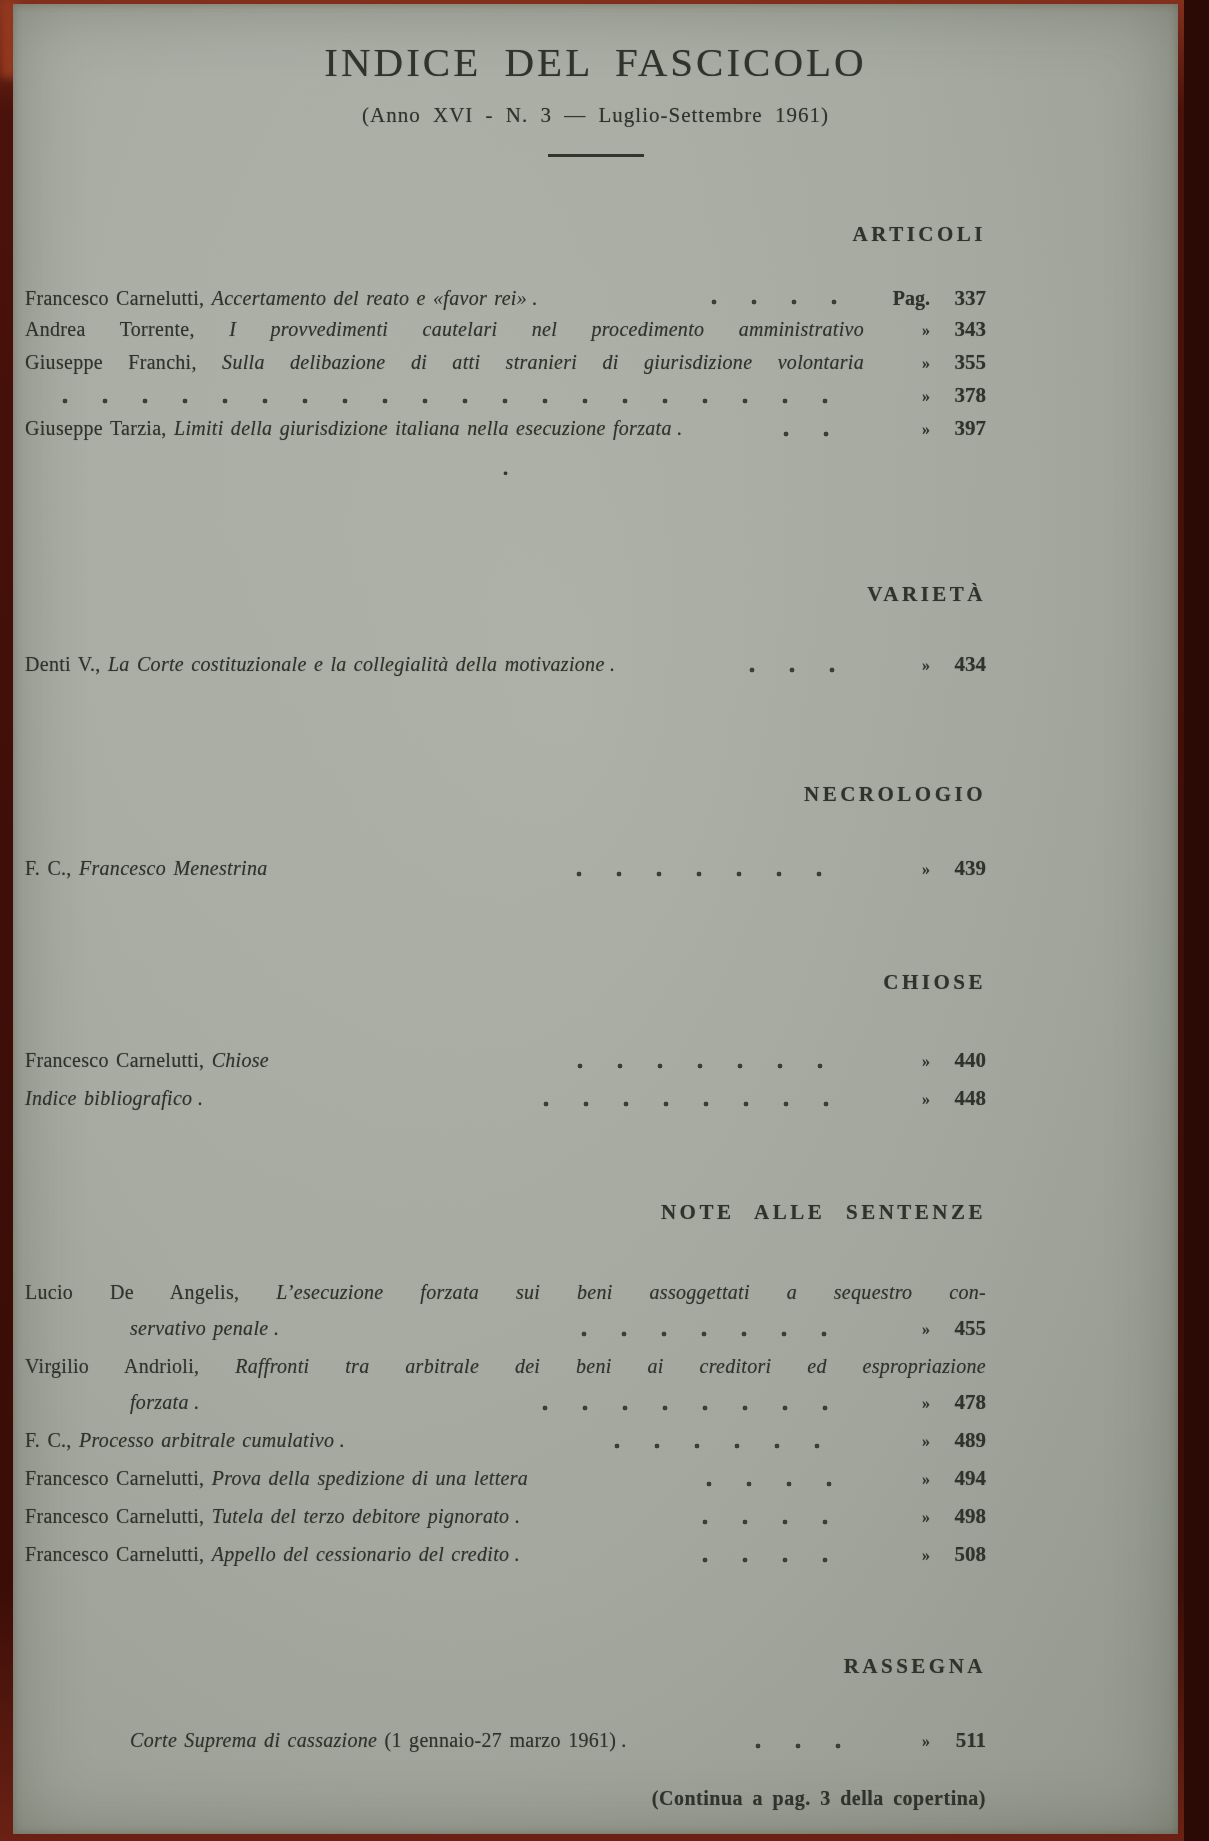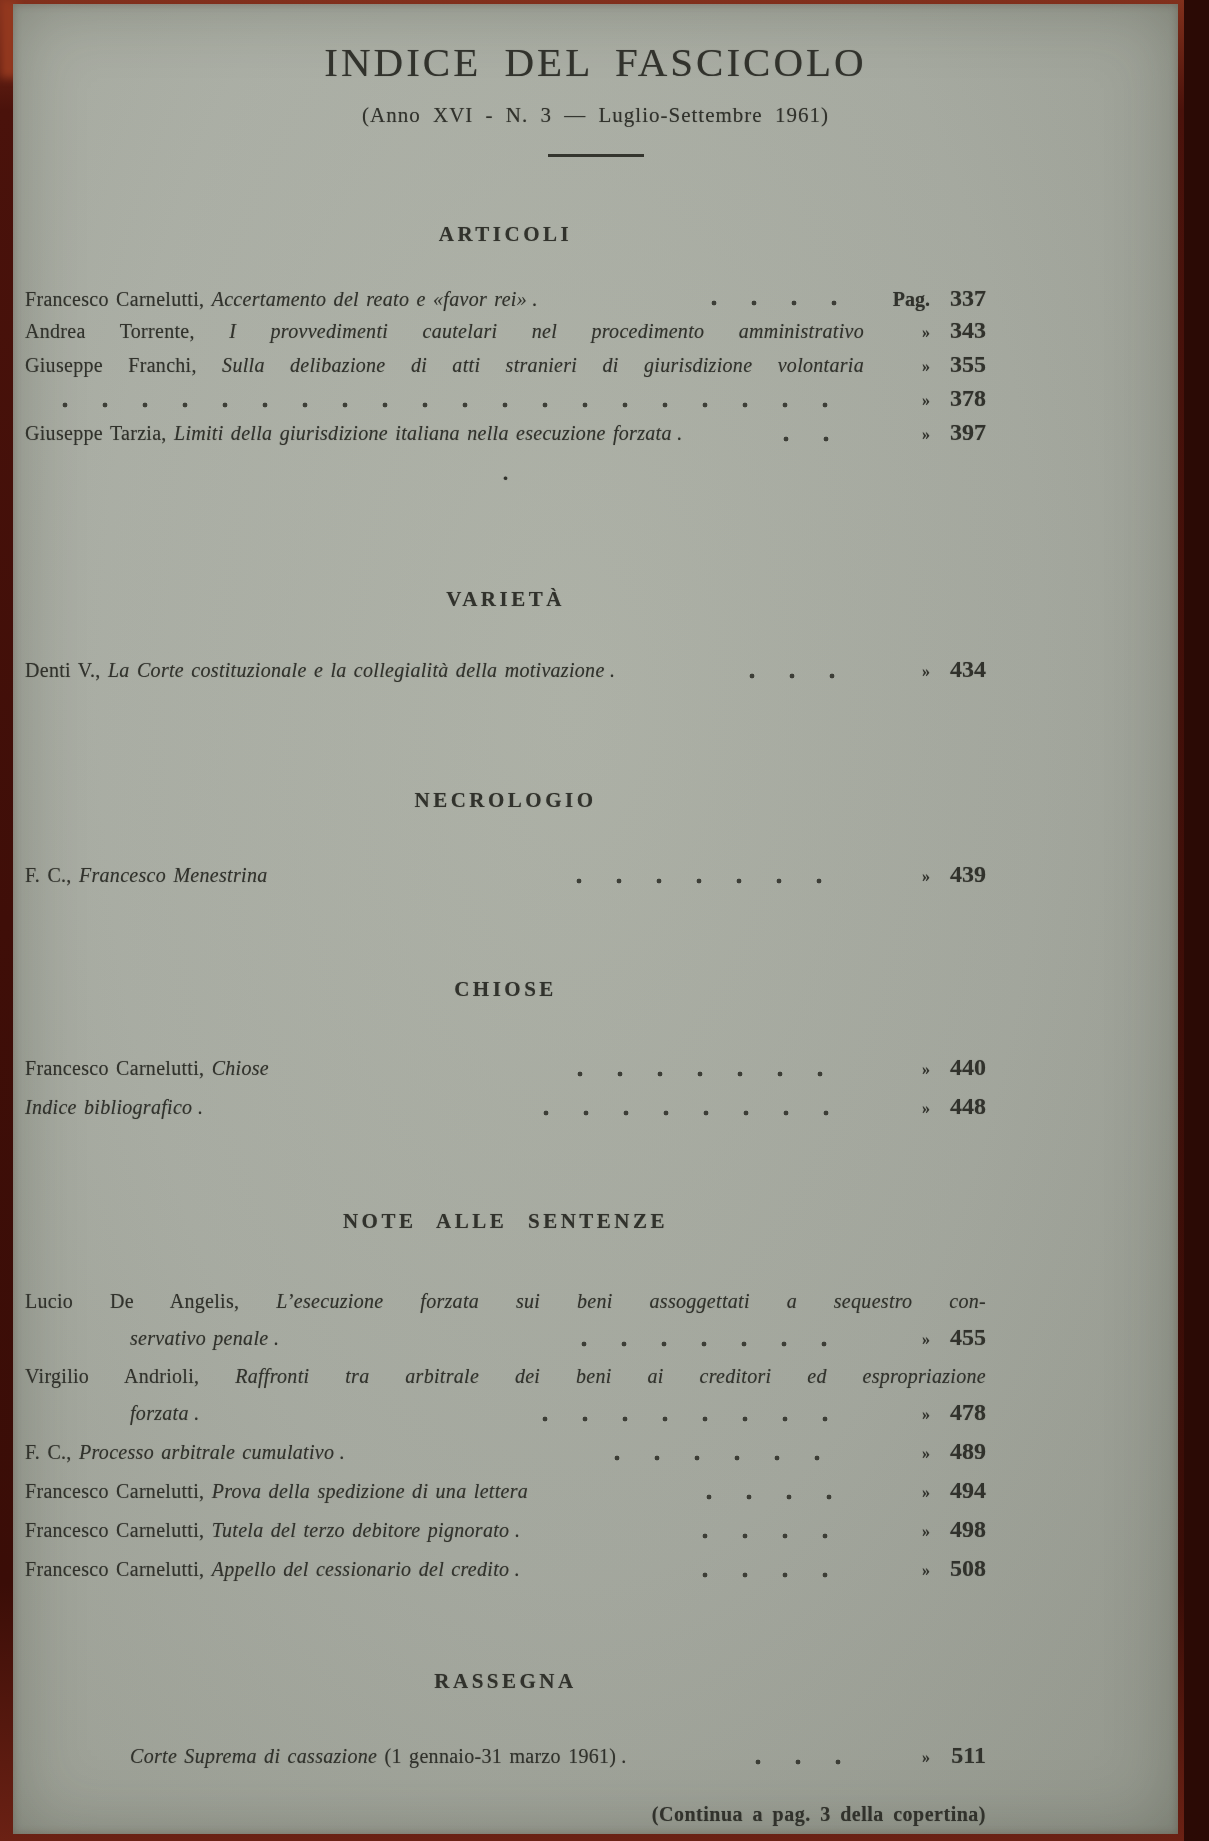--- a/index.html
+++ b/index.html
@@ -38,21 +38,21 @@
   }
   .rule{
     width:96px; border:0; border-top:3px solid #34352e;
     margin:20px auto 0;
   }
 
   
   .content{ padding:0 192px 0 12px; }
 
   section h2{
-    text-align:center; font-size:21px; line-height:26px;
+    text-align:right; font-size:21px; line-height:26px;
     font-weight:bold; letter-spacing:3.5px; word-spacing:12px;
     margin:0;
   }
   .sec-0 h2{ margin:64px 0 36px; }
   .sec-1 h2{ margin:108px 0 42px; }
   .sec-2 h2{ margin:100px 0 46px; }
   .sec-3 h2{ margin:84px 0 50px; }
   .sec-4 h2{ margin:84px 0 52px; }
   .sec-5 h2{ margin:82px 0 46px; }
 
@@ -73,21 +73,21 @@
     margin:0 10px 6px 14px;
     background-image: radial-gradient(circle, rgba(52,53,46,.92) 2.1px, rgba(52,53,46,0) 2.7px);
     background-size: 40px 10px; background-position: 6px center; background-repeat: repeat-x;
   }
   .ref{
     flex:0 0 52px; text-align:right; font-weight:bold;
     font-size:20px; margin-left:14px;
   }
   .ref.ditto{ font-size:16px; letter-spacing:0; }
   .pagenum{
-    flex:0 0 56px; text-align:right; font-weight:bold; font-size:24px;
+    flex:0 0 56px; text-align:right; font-weight:bold; font-size:21px;
   }
   .divider-dot{
     text-align:center; font-size:22px; font-weight:bold; line-height:10px;
     margin-top:18px;
   }
   .footer{
     margin-top:30px; text-align:right; font-size:20px; font-weight:bold;
     letter-spacing:.5px; word-spacing:4px;
   }
 </style>
@@ -226,21 +226,21 @@
               <span class="ref ditto">»</span>
               <span class="pagenum">508</span>
             </div>
           </div>
   </section>
 
   <section class="sec-5">
     <h2 class="sec-h">RASSEGNA</h2>
     <div class="entries">
             <div class="entry">
-              <span class="etext contline"><span class="ital">Corte Suprema di cassazione</span><span class="roman"> (1 gennaio-31 marzo 1961)</span><span class="tail roman">.</span></span>
+              <span class="etext contline"><span class="ital">Corte Suprema di cassazione</span><span class="roman"> (1 gennaio-27 marzo 1961)</span><span class="tail roman">.</span></span>
               <span class="leader"></span>
               <span class="ref ditto">»</span>
               <span class="pagenum">511</span>
             </div>
           </div>
   </section>
 <div class="footer">(Continua a pag. 3 della copertina)</div>
       </div>
 
   </div>

